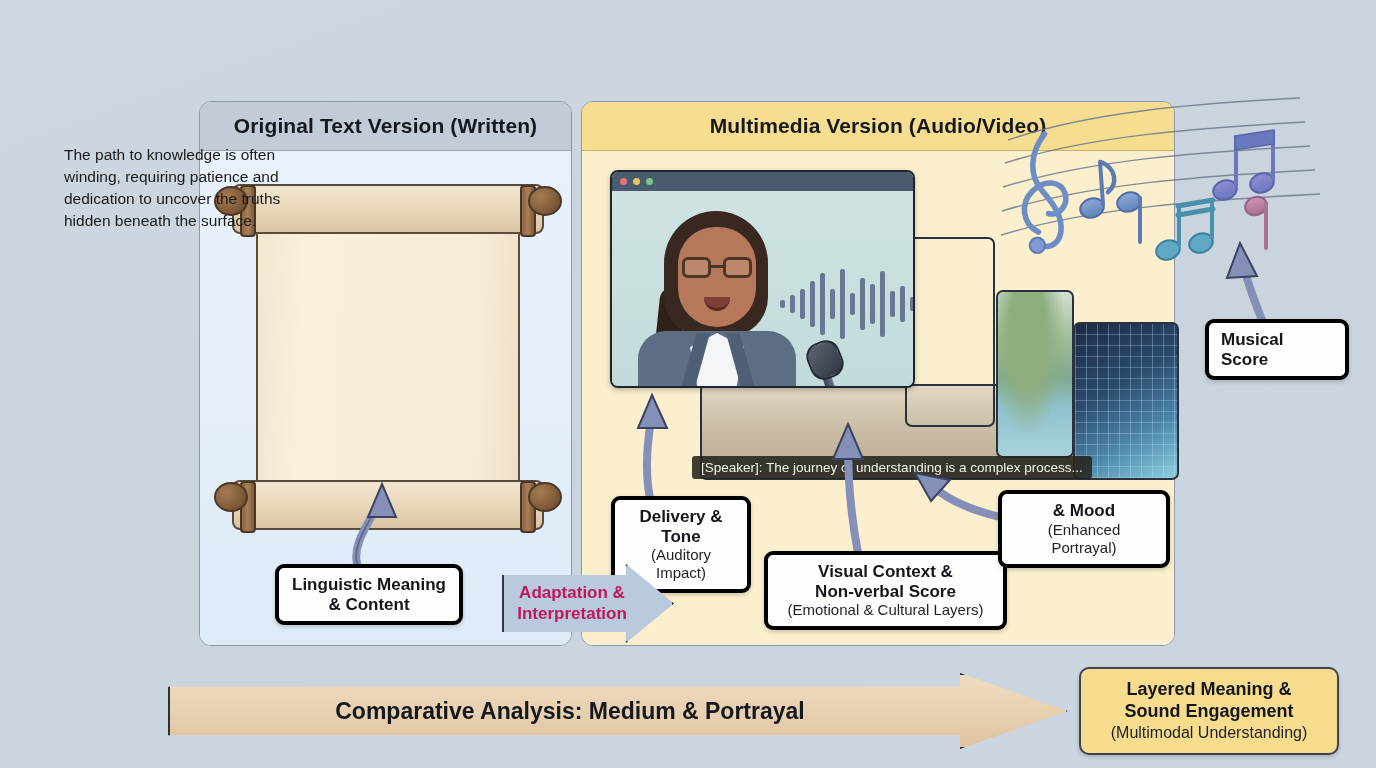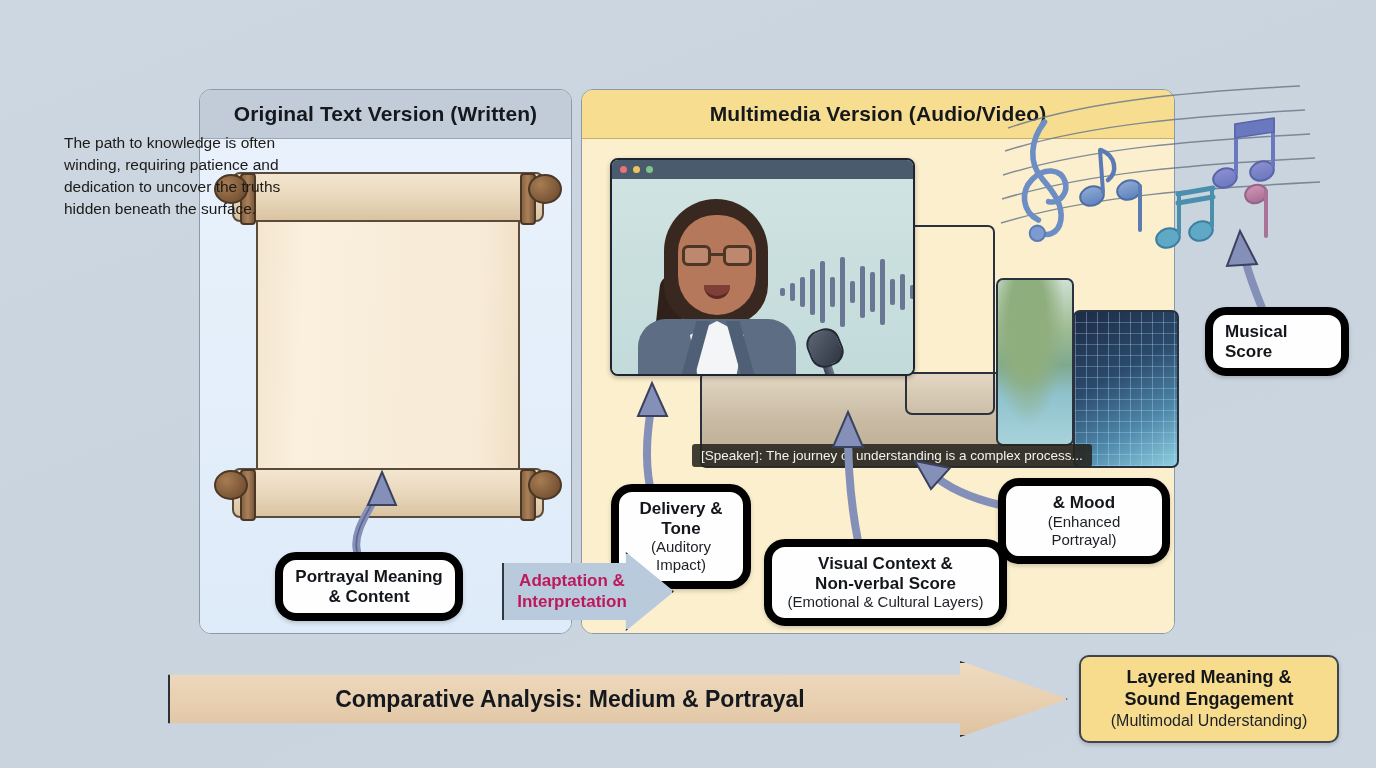--- a/index.html
+++ b/index.html
@@ -8,21 +8,21 @@
     background: #ccd6e1;
   }
   body {
     width: 1376px;
     height: 768px;
     position: relative;
     overflow: hidden;
     font-family: "Liberation Sans", sans-serif;
     background: linear-gradient(160deg, #cdd7e1 0%, #c9d4df 50%, #ccd6e0 100%);
   }
-  .stage { position: absolute; inset: 0; }
+  .stage { position: absolute; inset: 0; margin-top: 12px; }
 
   
   .panel {
     position: absolute;
     border-radius: 12px;
     box-sizing: border-box;
     border: 1.5px solid #8b99a8;
     overflow: hidden;
   }
   .panel-head {
@@ -134,22 +134,22 @@
 
   
   .subtitle {
     position: absolute; left: 692px; top: 444px; padding: 4px 9px;
     background: rgba(38,36,30,.88); color: #f2f2ee; font-size: 13.5px;
     border-radius: 3px; white-space: nowrap;
   }
 
   
   .callout {
-    position: absolute; background: #fefefe; border: 8px solid #000000;
-    border-radius: 21px; padding: 7px 12px; text-align: center; box-sizing: border-box;
+    position: absolute; background: #fefefe; border: 4px solid #000000;
+    border-radius: 9px; padding: 7px 12px; text-align: center; box-sizing: border-box;
     box-shadow: 0 2px 4px rgba(0,0,0,.18);
   }
   .callout .ttl { font-size: 17px; font-weight: bold; color: #13161b; line-height: 1.16; }
   .callout .sub { font-size: 15px; color: #1d2026; line-height: 1.2; }
 
   #co-linguistic { left: 275px; top: 552px; width: 188px; }
   #co-delivery   { left: 611px; top: 484px; width: 140px; }
   #co-visual     { left: 764px; top: 539px; width: 243px; }
   #co-pacing     { left: 998px; top: 478px; width: 172px; }
   #co-musical    { left: 1205px; top: 307px; width: 144px; }
@@ -348,21 +348,21 @@
       <path d="M915 461 L950 468 L931 489 Z" fill="#8590b8" stroke="#3b4260" stroke-width="2"></path>
     </g>
 
     <g>
       <path d="M1262 308 C1254 288, 1246 268, 1243 250" fill="none" stroke="#8590b8" stroke-width="8" stroke-linecap="round"></path>
       <path d="M1240 231 L1257 264 L1227 266 Z" fill="#8590b8" stroke="#3b4260" stroke-width="2"></path>
     </g>
   </svg>
 
   <div class="callout" id="co-linguistic">
-    <div class="ttl">Portrayal Meaning</div>
+    <div class="ttl">Linguistic Meaning</div>
     <div class="ttl">&amp; Content</div>
   </div>
 
   <div class="callout" id="co-delivery">
     <div class="ttl">Delivery &amp; Tone</div>
     <div class="sub">(Auditory Impact)</div>
   </div>
 
   <div class="callout" id="co-visual">
     <div class="ttl">Visual Context &amp;</div>

